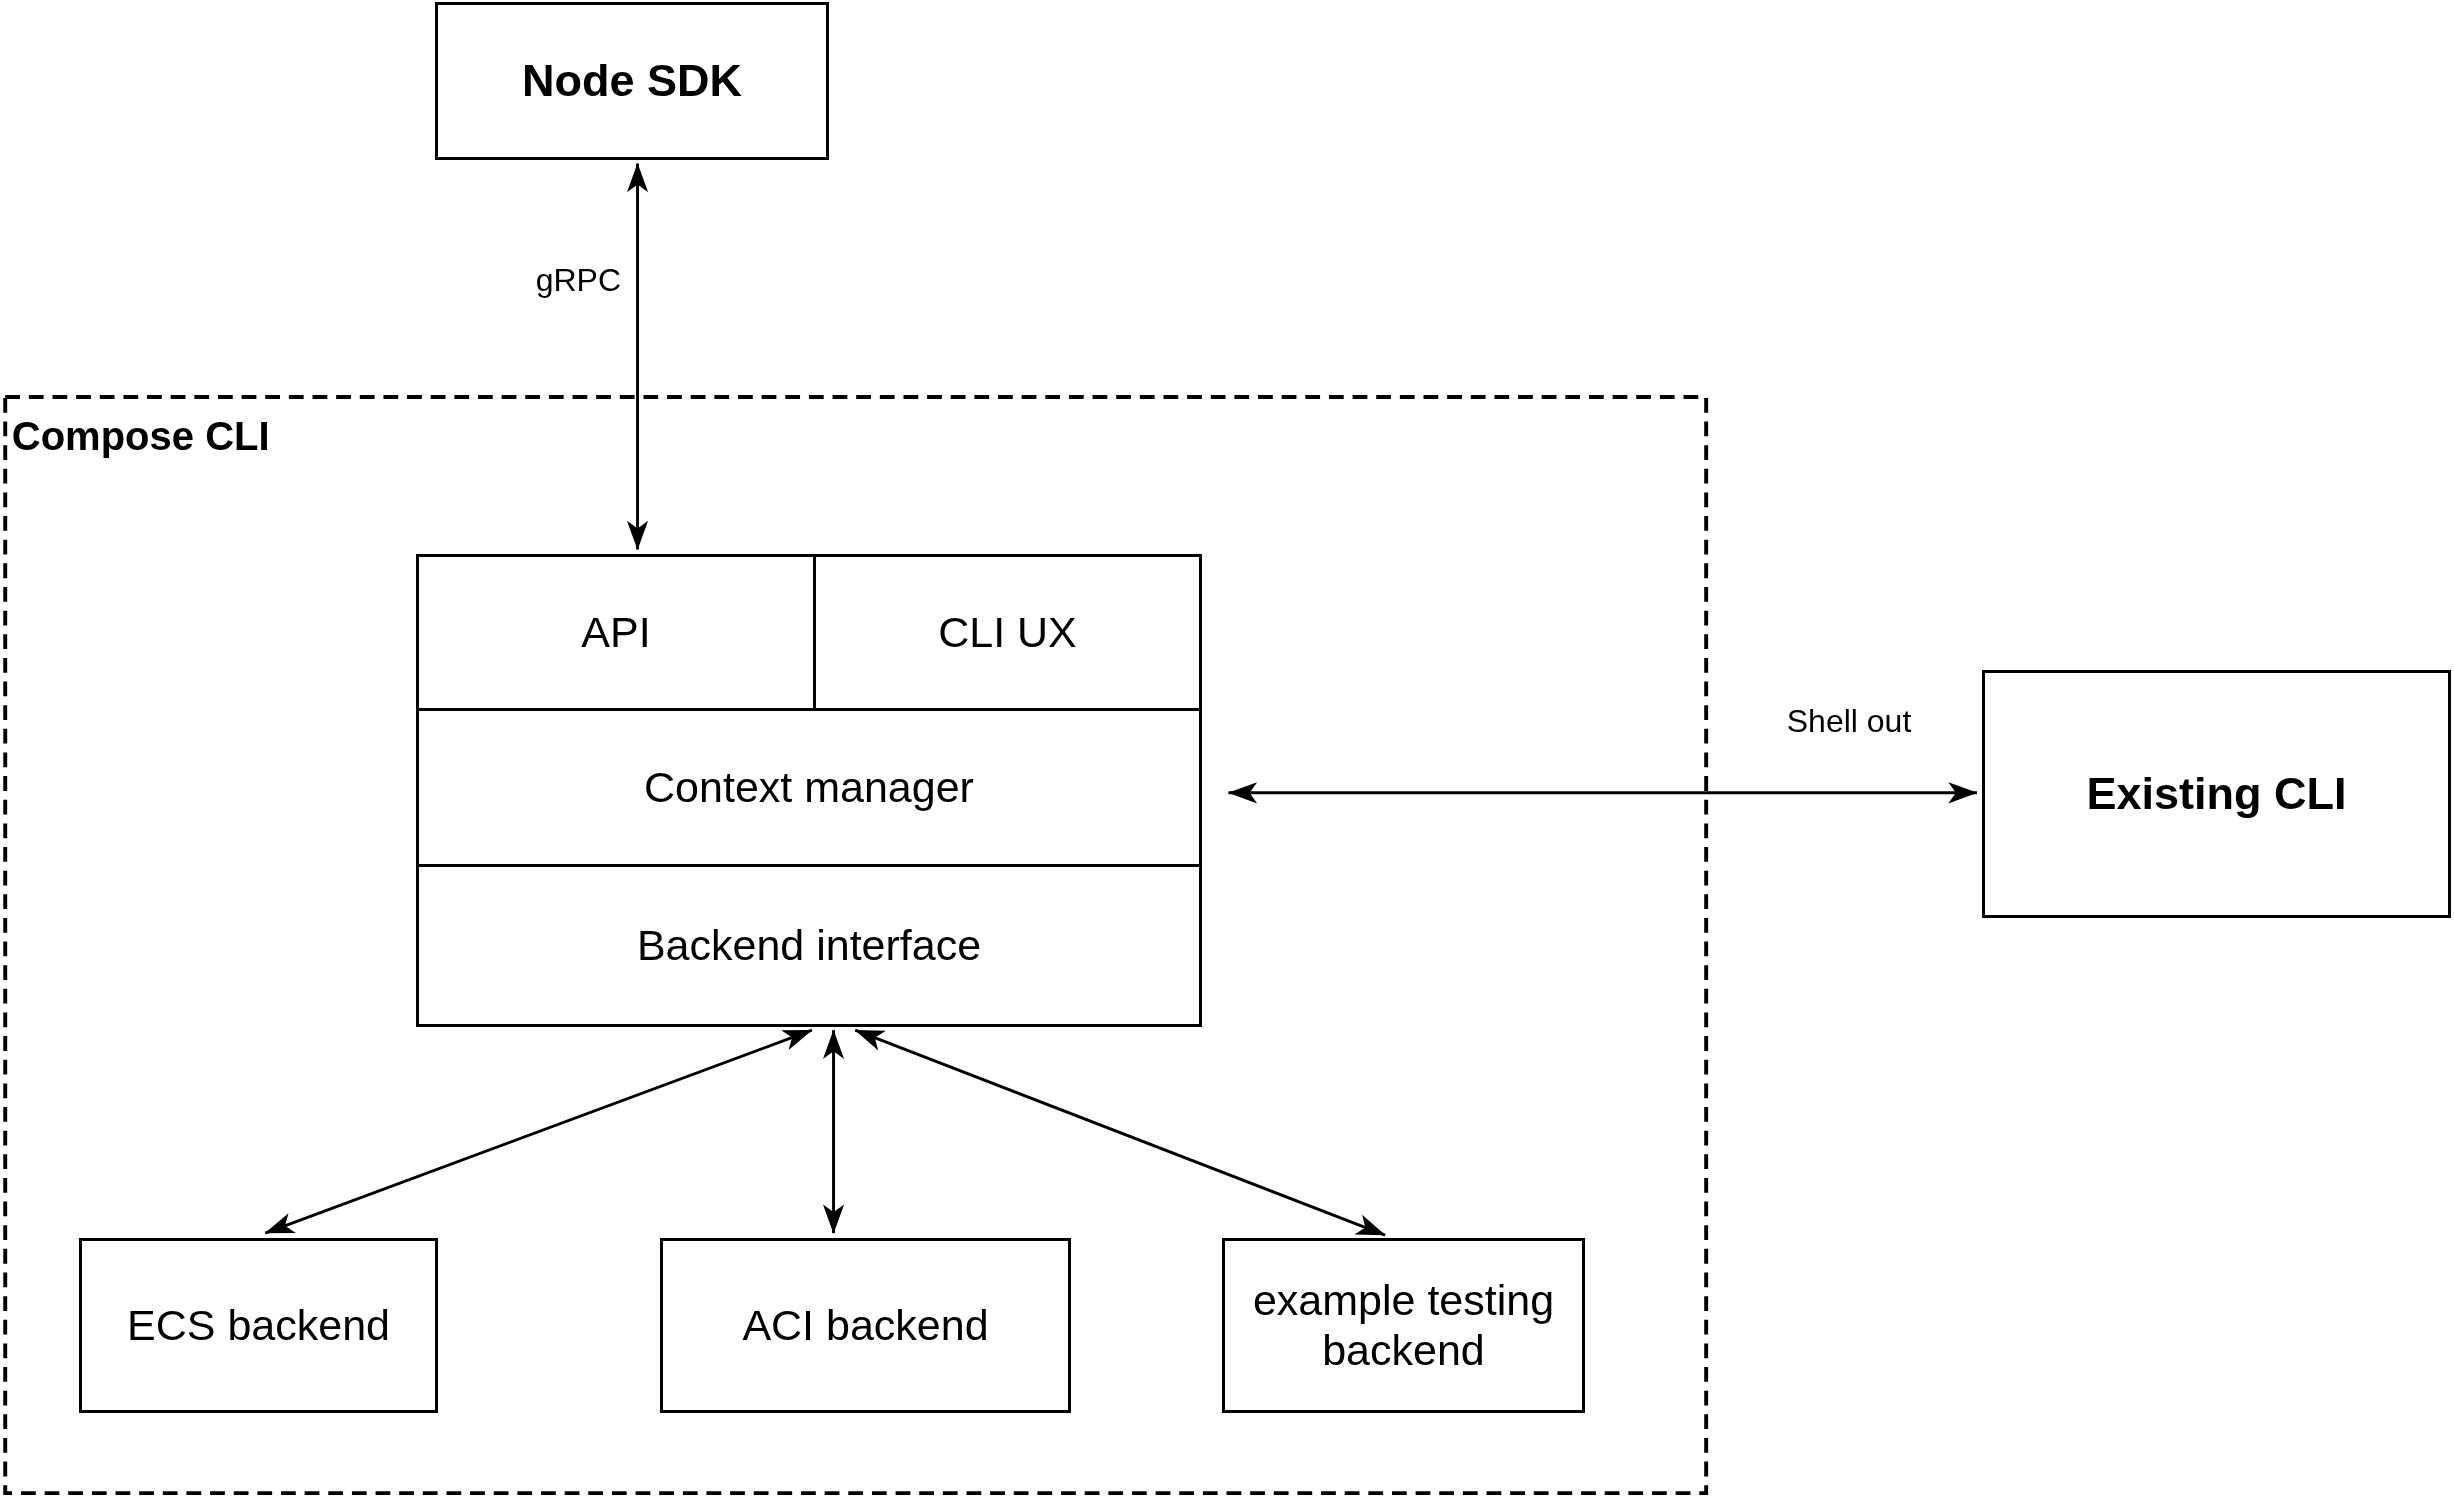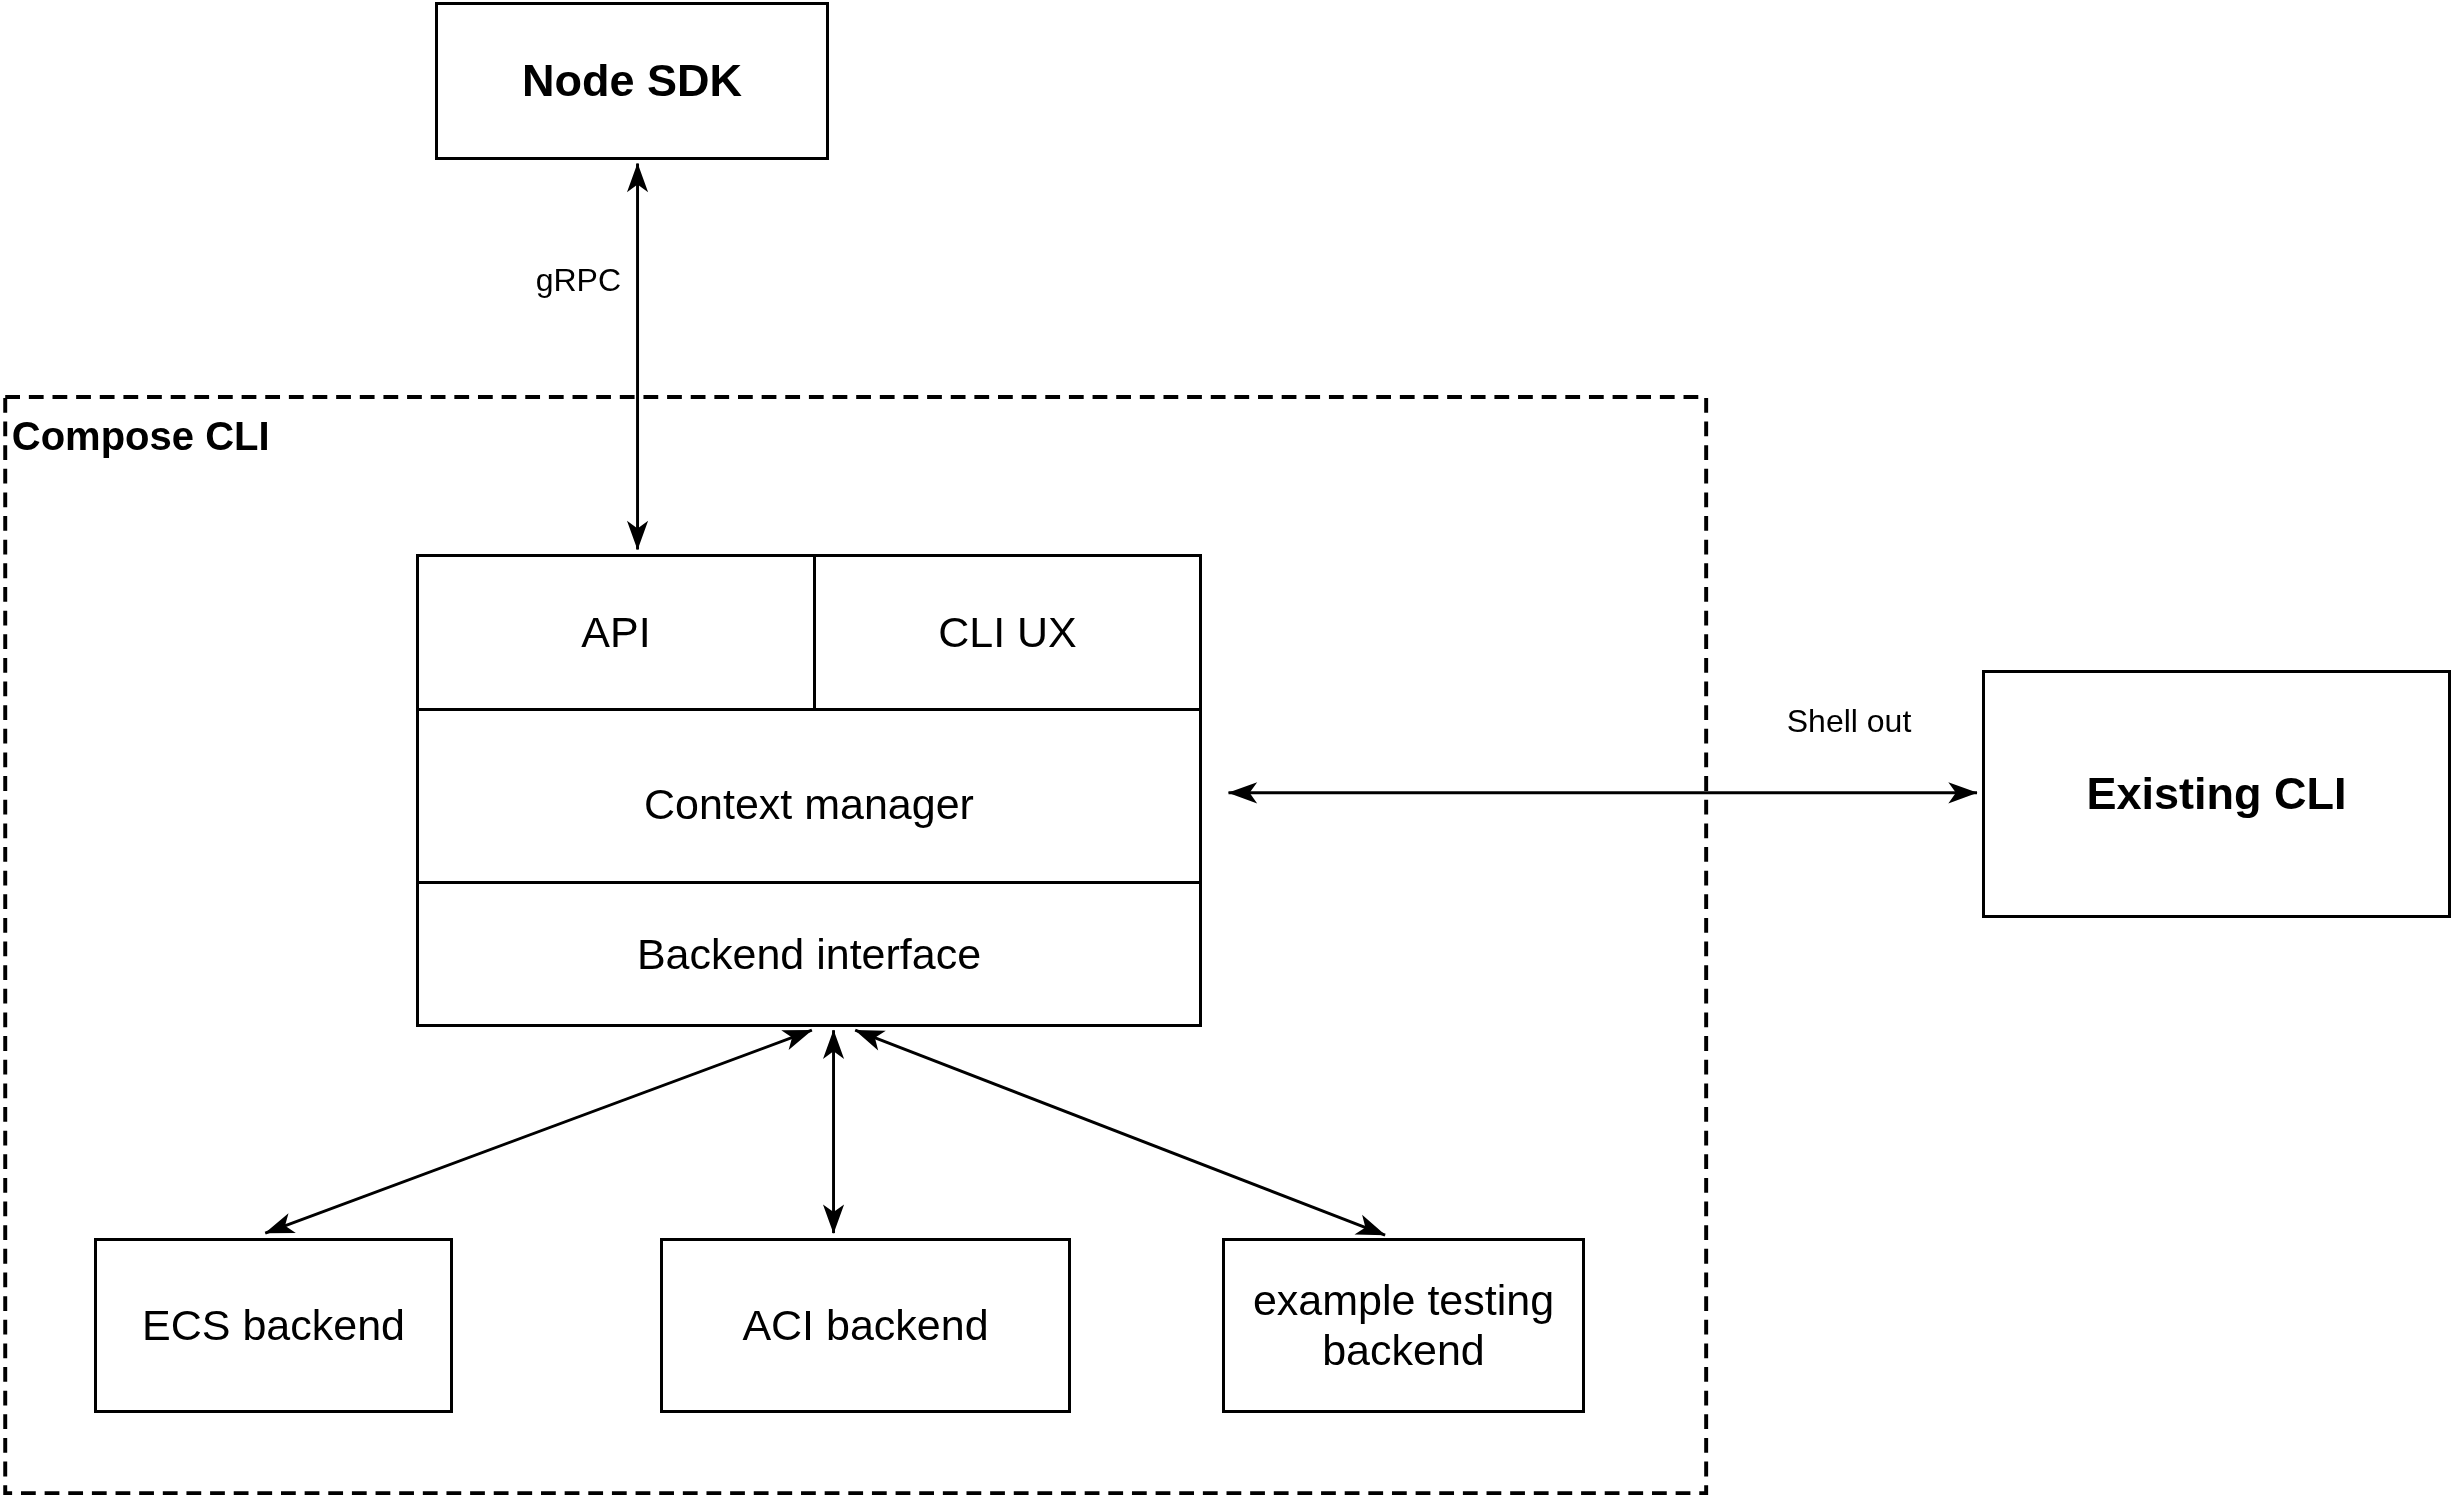--- a/index.html
+++ b/index.html
@@ -73,21 +73,20 @@
     flex: 1;
   }
   #stack .midrow {
     height: 156px;
     box-sizing: border-box;
     border-bottom: 3.9px solid #000000;
     display: flex;
     align-items: center;
     justify-content: center;
     font-size: 43px;
-    margin-top: 17px;
   }
   #stack .botrow {
     flex: 1;
     display: flex;
     align-items: center;
     justify-content: center;
     font-size: 43px;
   }
   .edge-label {
     position: absolute;
@@ -160,21 +159,21 @@
       </div>
     </div>
     <div class="midrow">
       <span>Context manager</span>
     </div>
     <div class="botrow">
       <span>Backend interface</span>
     </div>
   </div>
 
-  <div class="node" style="left:94px; top:1238px; width:359px; height:175px;">
+  <div class="node" style="left:79px; top:1238px; width:359px; height:175px;">
     <span>ECS backend</span>
   </div>
 
   <div class="node" style="left:660px; top:1238px; width:411px; height:175px;text-align:center;">
     <span>ACI backend</span>
   </div>
 
   <div class="node" style="left:1222px; top:1238px; width:363px; height:175px; padding:0 17.7px;">
     <span>example testing backend</span>
   </div>

